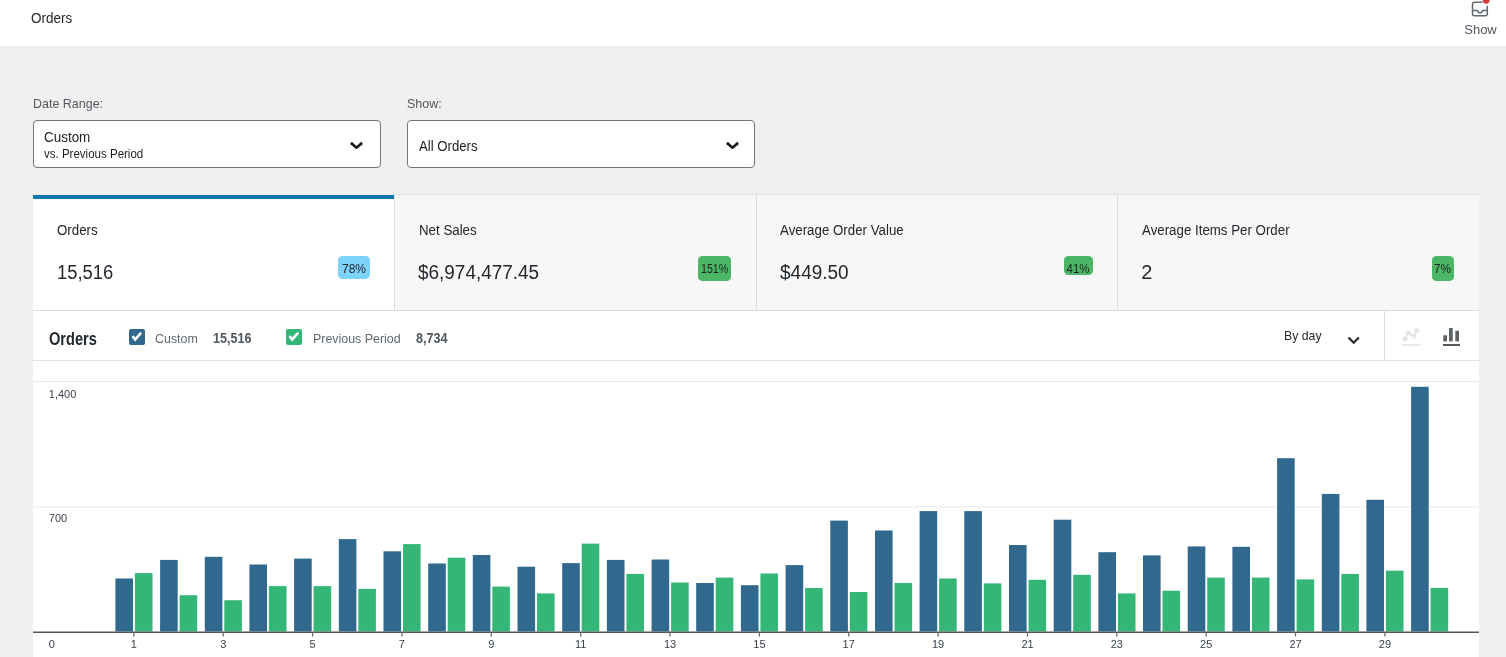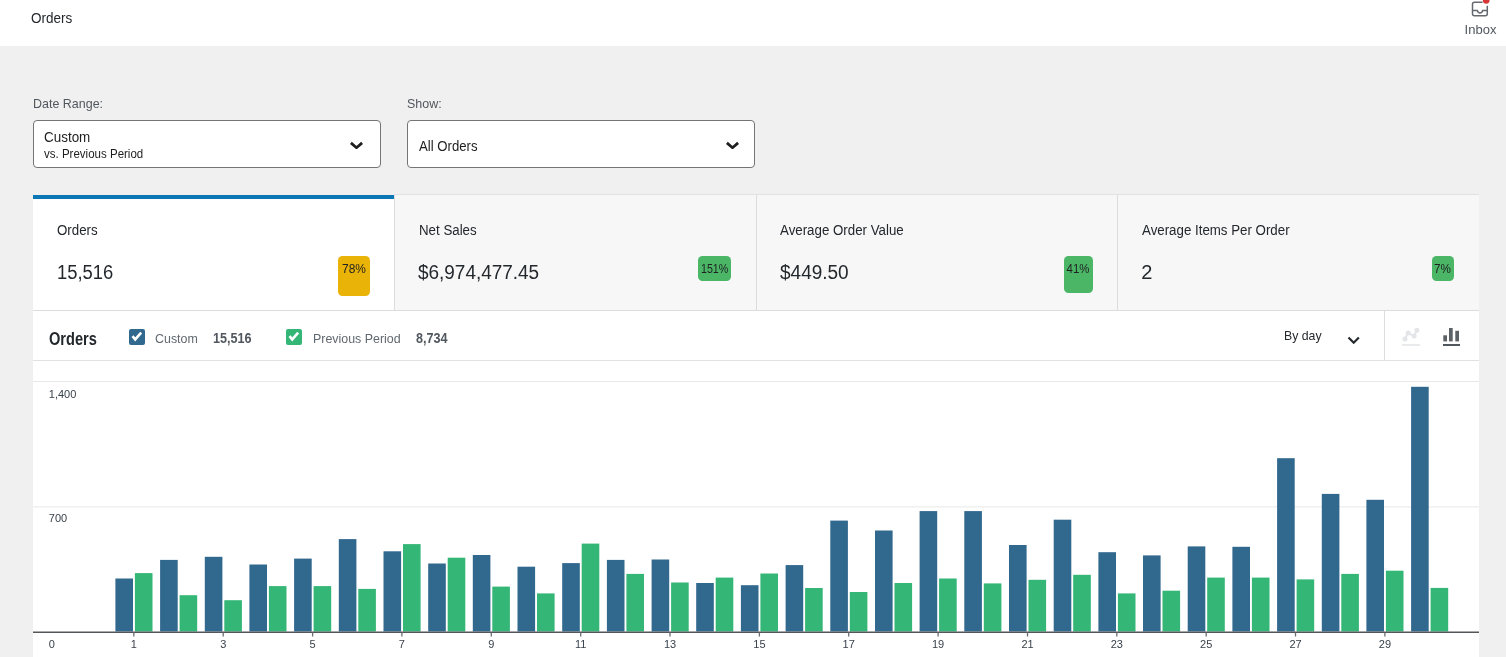--- a/index.html
+++ b/index.html
@@ -11,21 +11,21 @@
 <div class="abs" style="left:31.3px;top:10.2px;font-size:15px;color:#23282d;line-height:1;white-space:nowrap;transform:scaleX(0.9);transform-origin:0 0;">Orders</div>
 <div class="abs" style="left:1470px;top:0px;">
     <svg width="22" height="20" viewBox="0 0 22 20">
 <g fill="none" stroke="#646970" stroke-width="1.5">
 <path d="M12.5 2.2 L4.5 2.2 Q2.5 2.2 2.5 4.2 L2.5 13.7 Q2.5 15.7 4.5 15.7 L15.3 15.7 Q17.3 15.7 17.3 13.7 L17.3 5.8"></path>
 <path d="M2.5 10.5 L7.3 10.5 Q8 12.9 10 12.9 Q12 12.9 12.7 10.5 L17.3 10.5"></path>
 </g>
 <circle cx="16.2" cy="0.3" r="3.4" fill="#d63638"></circle>
 </svg>
   </div>
-<div class="abs" style="left:1462px;top:23.2px;width:37px;text-align:center;font-size:13px;color:#50575e;line-height:1;">Inbox</div>
+<div class="abs" style="left:1462px;top:23.2px;width:37px;text-align:center;font-size:13px;color:#50575e;line-height:1;">Show</div>
 
 <div class="abs" style="left:32.8px;top:97.4px;font-size:13px;color:#50575e;line-height:1;white-space:nowrap;transform:scaleX(0.96);transform-origin:0 0;">Date Range:</div>
 <div class="abs" style="left:32.5px;top:120px;width:348px;height:48px;background:#fff;border:1px solid #757575;border-radius:4px;"></div>
 <div class="abs" style="left:44.2px;top:129.5px;font-size:14px;color:#1e1e1e;line-height:1;white-space:nowrap;transform:scaleX(0.96);transform-origin:0 0;">Custom</div>
 <div class="abs" style="left:44.0px;top:148.3px;font-size:12px;color:#1e1e1e;line-height:1;white-space:nowrap;transform:scaleX(0.96);transform-origin:0 0;">vs. Previous Period</div>
 <div class="abs" style="left:348.9px;top:140.9px;">
     <svg width="15" height="8.6" viewBox="0 0 15 8.6">
       <polyline points="1.9,1.9 7.5,6.7 13.1,1.9" fill="none" stroke="#1e1e1e" stroke-width="2.7" stroke-linecap="butt"></polyline>
     </svg>
   </div>
@@ -44,27 +44,27 @@
 <div class="abs" style="left:755.5px;top:195px;width:361.5px;height:114.5px;background:#f7f7f8;"></div>
 <div class="abs" style="left:1117.0px;top:195px;width:361.5px;height:114.5px;background:#f7f7f8;"></div>
 <div class="abs" style="left:32.5px;top:194.7px;width:361.5px;height:4.1px;background:#0b78b5;"></div>
 <div class="abs" style="left:394px;top:194.4px;width:1084.5px;height:1px;background:#e2e2e4;"></div>
 <div class="abs" style="left:32.5px;top:309.5px;width:1446px;height:1px;background:#dcdcde;"></div>
 <div class="abs" style="left:394px;top:195px;width:1px;height:114.5px;background:#dcdcde;"></div>
 <div class="abs" style="left:755.5px;top:195px;width:1px;height:114.5px;background:#dcdcde;"></div>
 <div class="abs" style="left:1117px;top:195px;width:1px;height:114.5px;background:#dcdcde;"></div>
 <div class="abs" style="left:57.0px;top:223.0px;font-size:14px;color:#23282d;line-height:1;white-space:nowrap;transform:scaleX(0.95);transform-origin:0 0;">Orders</div>
 <div class="abs" style="left:56.8px;top:261.6px;font-size:20px;color:#23282d;line-height:1;white-space:nowrap;transform:scaleX(0.92);transform-origin:0 0;">15,516</div>
-<div class="abs" style="left:338.0px;top:255.5px;width:31.5px;height:40px;background:#eab308;border-radius:4.5px;text-align:center;line-height:25.5px;font-size:13px;color:#1e2022;"><span style="display:inline-block;transform:scaleX(0.92);">78%</span></div>
+<div class="abs" style="left:338.0px;top:255.5px;width:31.5px;height:23px;background:#7dd3fc;border-radius:4.5px;text-align:center;line-height:25.5px;font-size:13px;color:#1e2022;"><span style="display:inline-block;transform:scaleX(0.92);">78%</span></div>
 <div class="abs" style="left:418.5px;top:223.0px;font-size:14px;color:#23282d;line-height:1;white-space:nowrap;transform:scaleX(0.95);transform-origin:0 0;">Net Sales</div>
 <div class="abs" style="left:418.3px;top:261.6px;font-size:20px;color:#23282d;line-height:1;white-space:nowrap;transform:scaleX(0.947);transform-origin:0 0;">$6,974,477.45</div>
 <div class="abs" style="left:697.5px;top:255.5px;width:33.5px;height:25.5px;background:#4cb667;border-radius:4.5px;text-align:center;line-height:25.5px;font-size:13px;color:#1e2022;"><span style="display:inline-block;transform:scaleX(0.82);">151%</span></div>
 <div class="abs" style="left:780.0px;top:223.0px;font-size:14px;color:#23282d;line-height:1;white-space:nowrap;transform:scaleX(0.95);transform-origin:0 0;">Average Order Value</div>
 <div class="abs" style="left:779.8px;top:261.6px;font-size:20px;color:#23282d;line-height:1;white-space:nowrap;transform:scaleX(0.95);transform-origin:0 0;">$449.50</div>
-<div class="abs" style="left:1064.0px;top:255.5px;width:28.5px;height:37px;background:#4cb667;border-radius:4.5px;text-align:center;line-height:25.5px;font-size:13px;color:#1e2022;"><span style="display:inline-block;transform:scaleX(0.88);">41%</span></div>
+<div class="abs" style="left:1064.0px;top:255.5px;width:28.5px;height:19px;background:#4cb667;border-radius:4.5px;text-align:center;line-height:25.5px;font-size:13px;color:#1e2022;"><span style="display:inline-block;transform:scaleX(0.88);">41%</span></div>
 <div class="abs" style="left:1141.5px;top:223.0px;font-size:14px;color:#23282d;line-height:1;white-space:nowrap;transform:scaleX(0.95);transform-origin:0 0;">Average Items Per Order</div>
 <div class="abs" style="left:1141.3px;top:261.6px;font-size:20px;color:#23282d;line-height:1;white-space:nowrap;">2</div>
 <div class="abs" style="left:1431.5px;top:255.5px;width:22.5px;height:25.5px;background:#4cb667;border-radius:4.5px;text-align:center;line-height:25.5px;font-size:13px;color:#1e2022;"><span style="display:inline-block;transform:scaleX(0.9);">7%</span></div>
 
 <div class="abs" style="left:32.5px;top:310.5px;width:1446px;height:346.5px;background:#fff;"></div>
 <div class="abs" style="left:32.5px;top:359.9px;width:1446px;height:1px;background:#e1e1e3;"></div>
 <div class="abs" style="left:49.0px;top:330.8px;font-size:17.5px;color:#23282d;line-height:1;white-space:nowrap;font-weight:700;transform:scaleX(0.835);transform-origin:0 0;">Orders</div>
 <div class="abs" style="left:128.6px;top:329.4px;">
     <svg width="16" height="16" viewBox="0 0 16 16">
       <rect width="16" height="16" rx="2" fill="#31688e"></rect>

